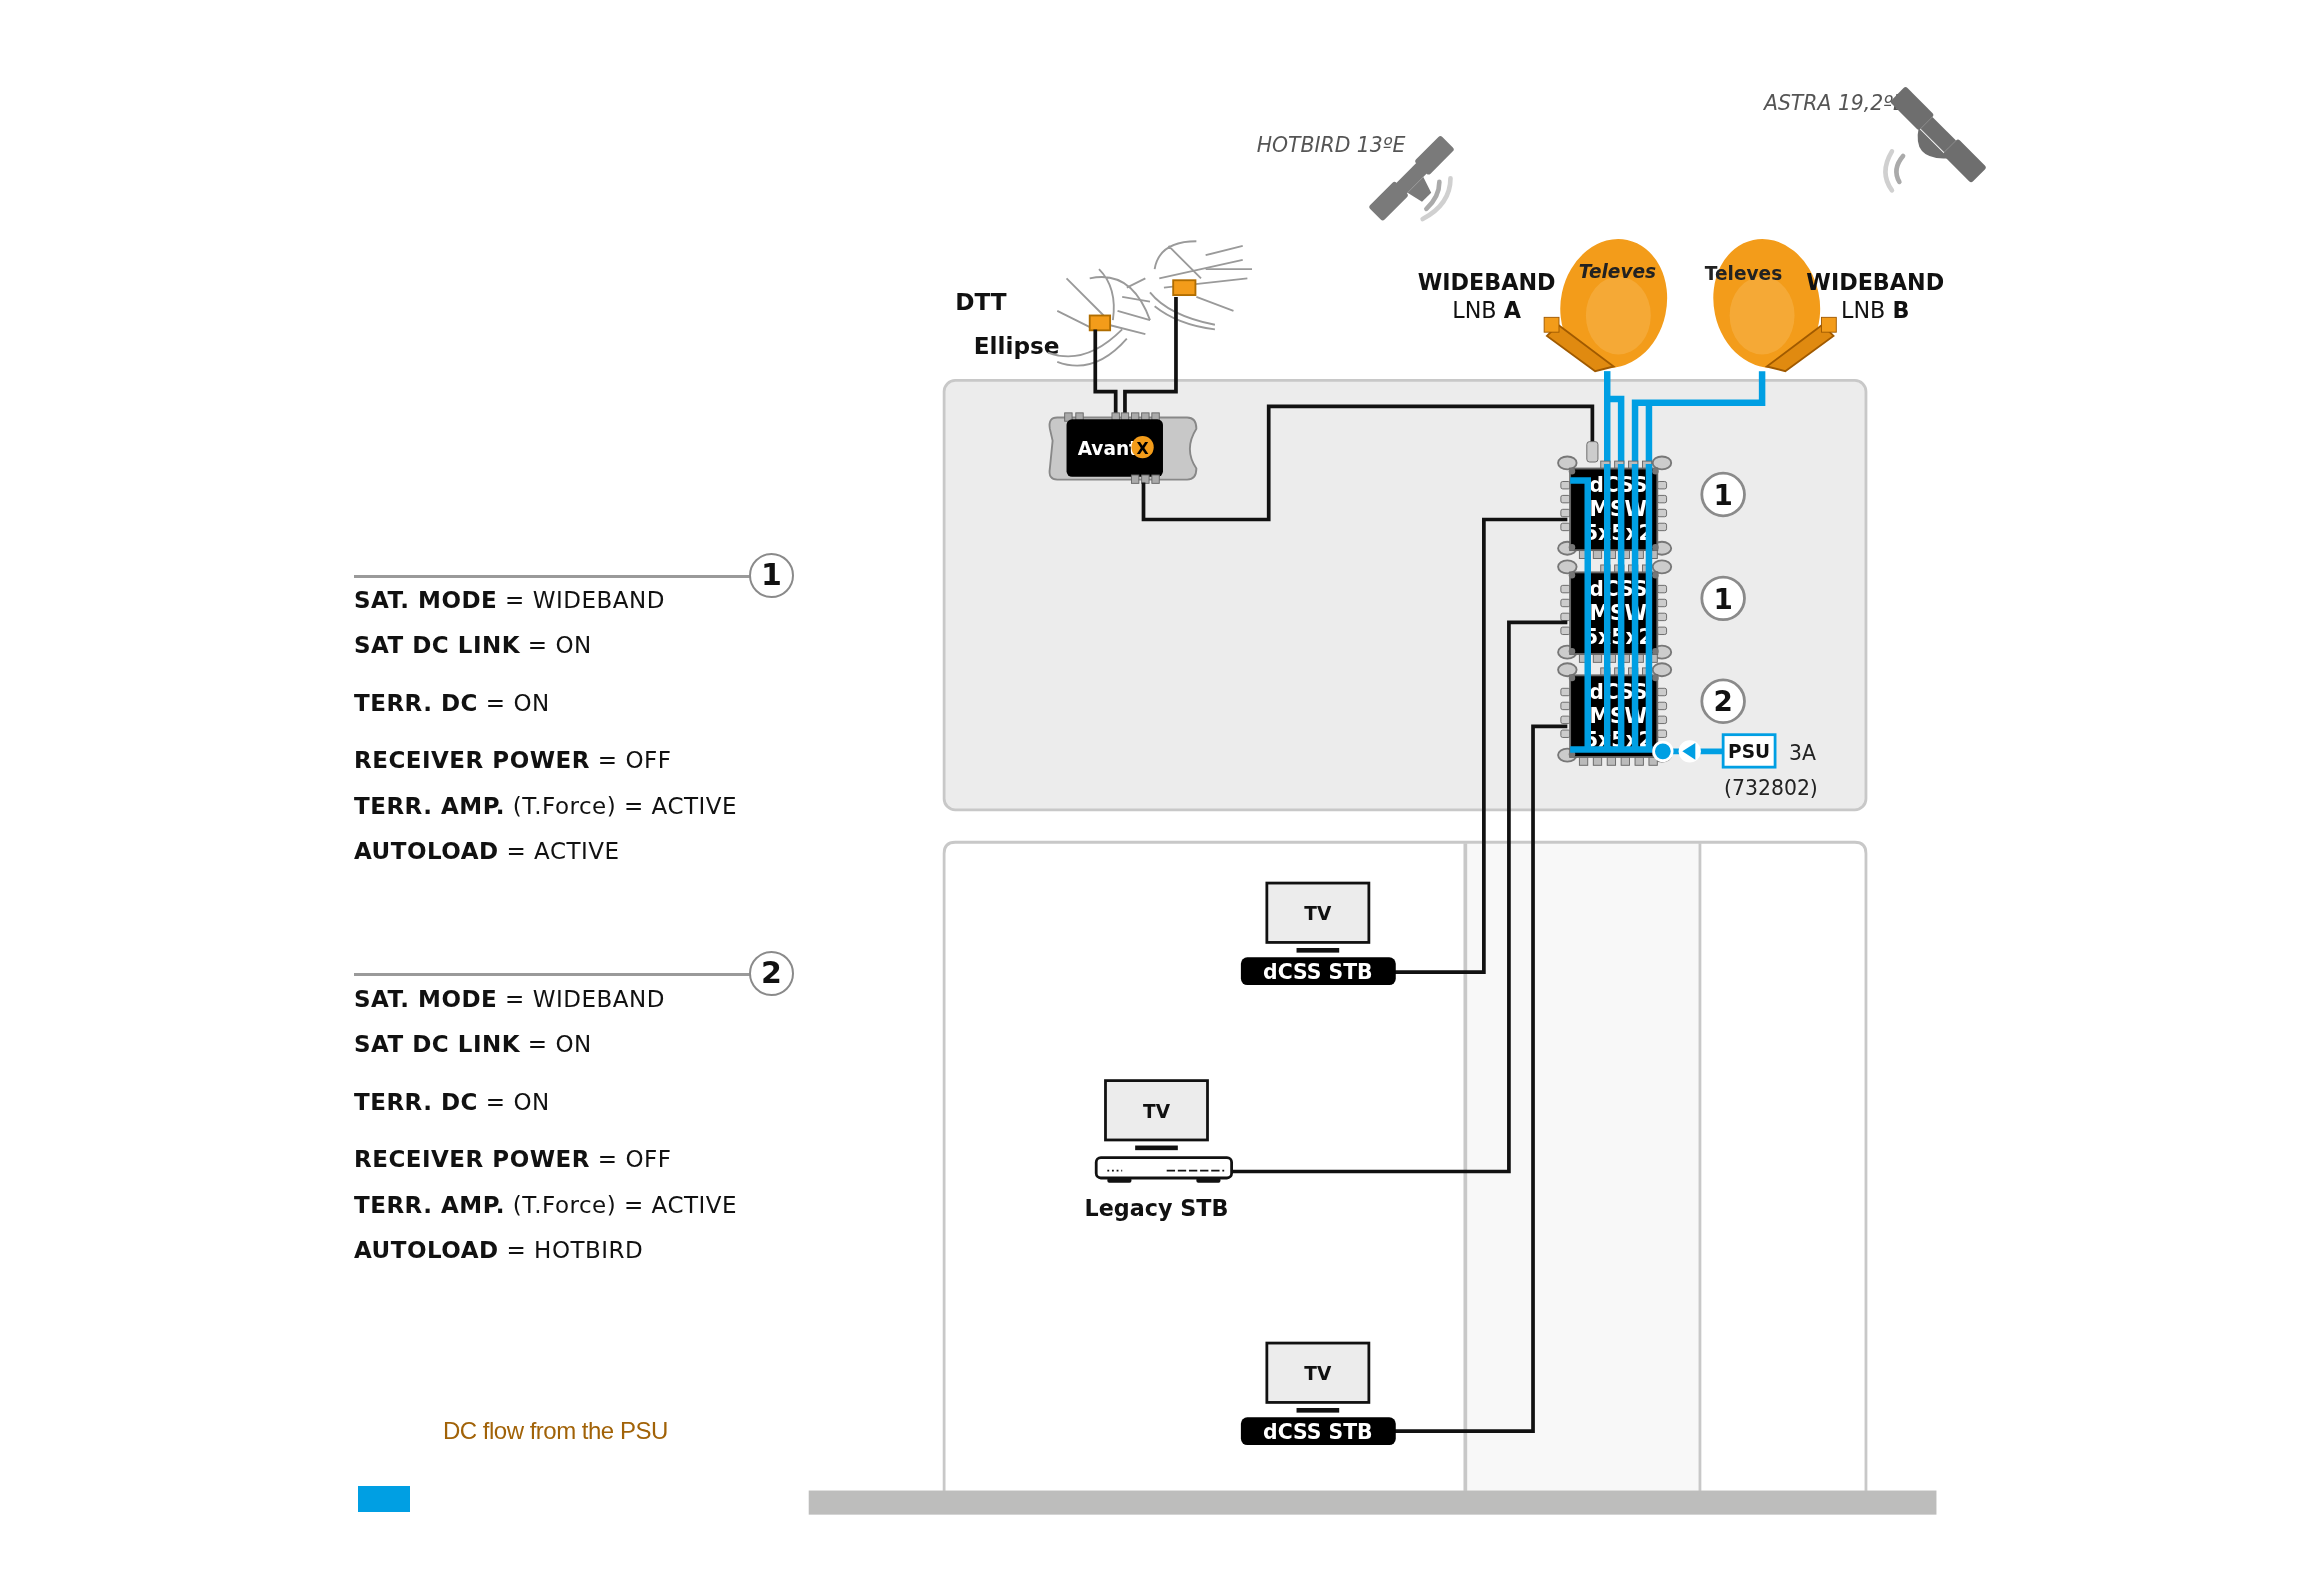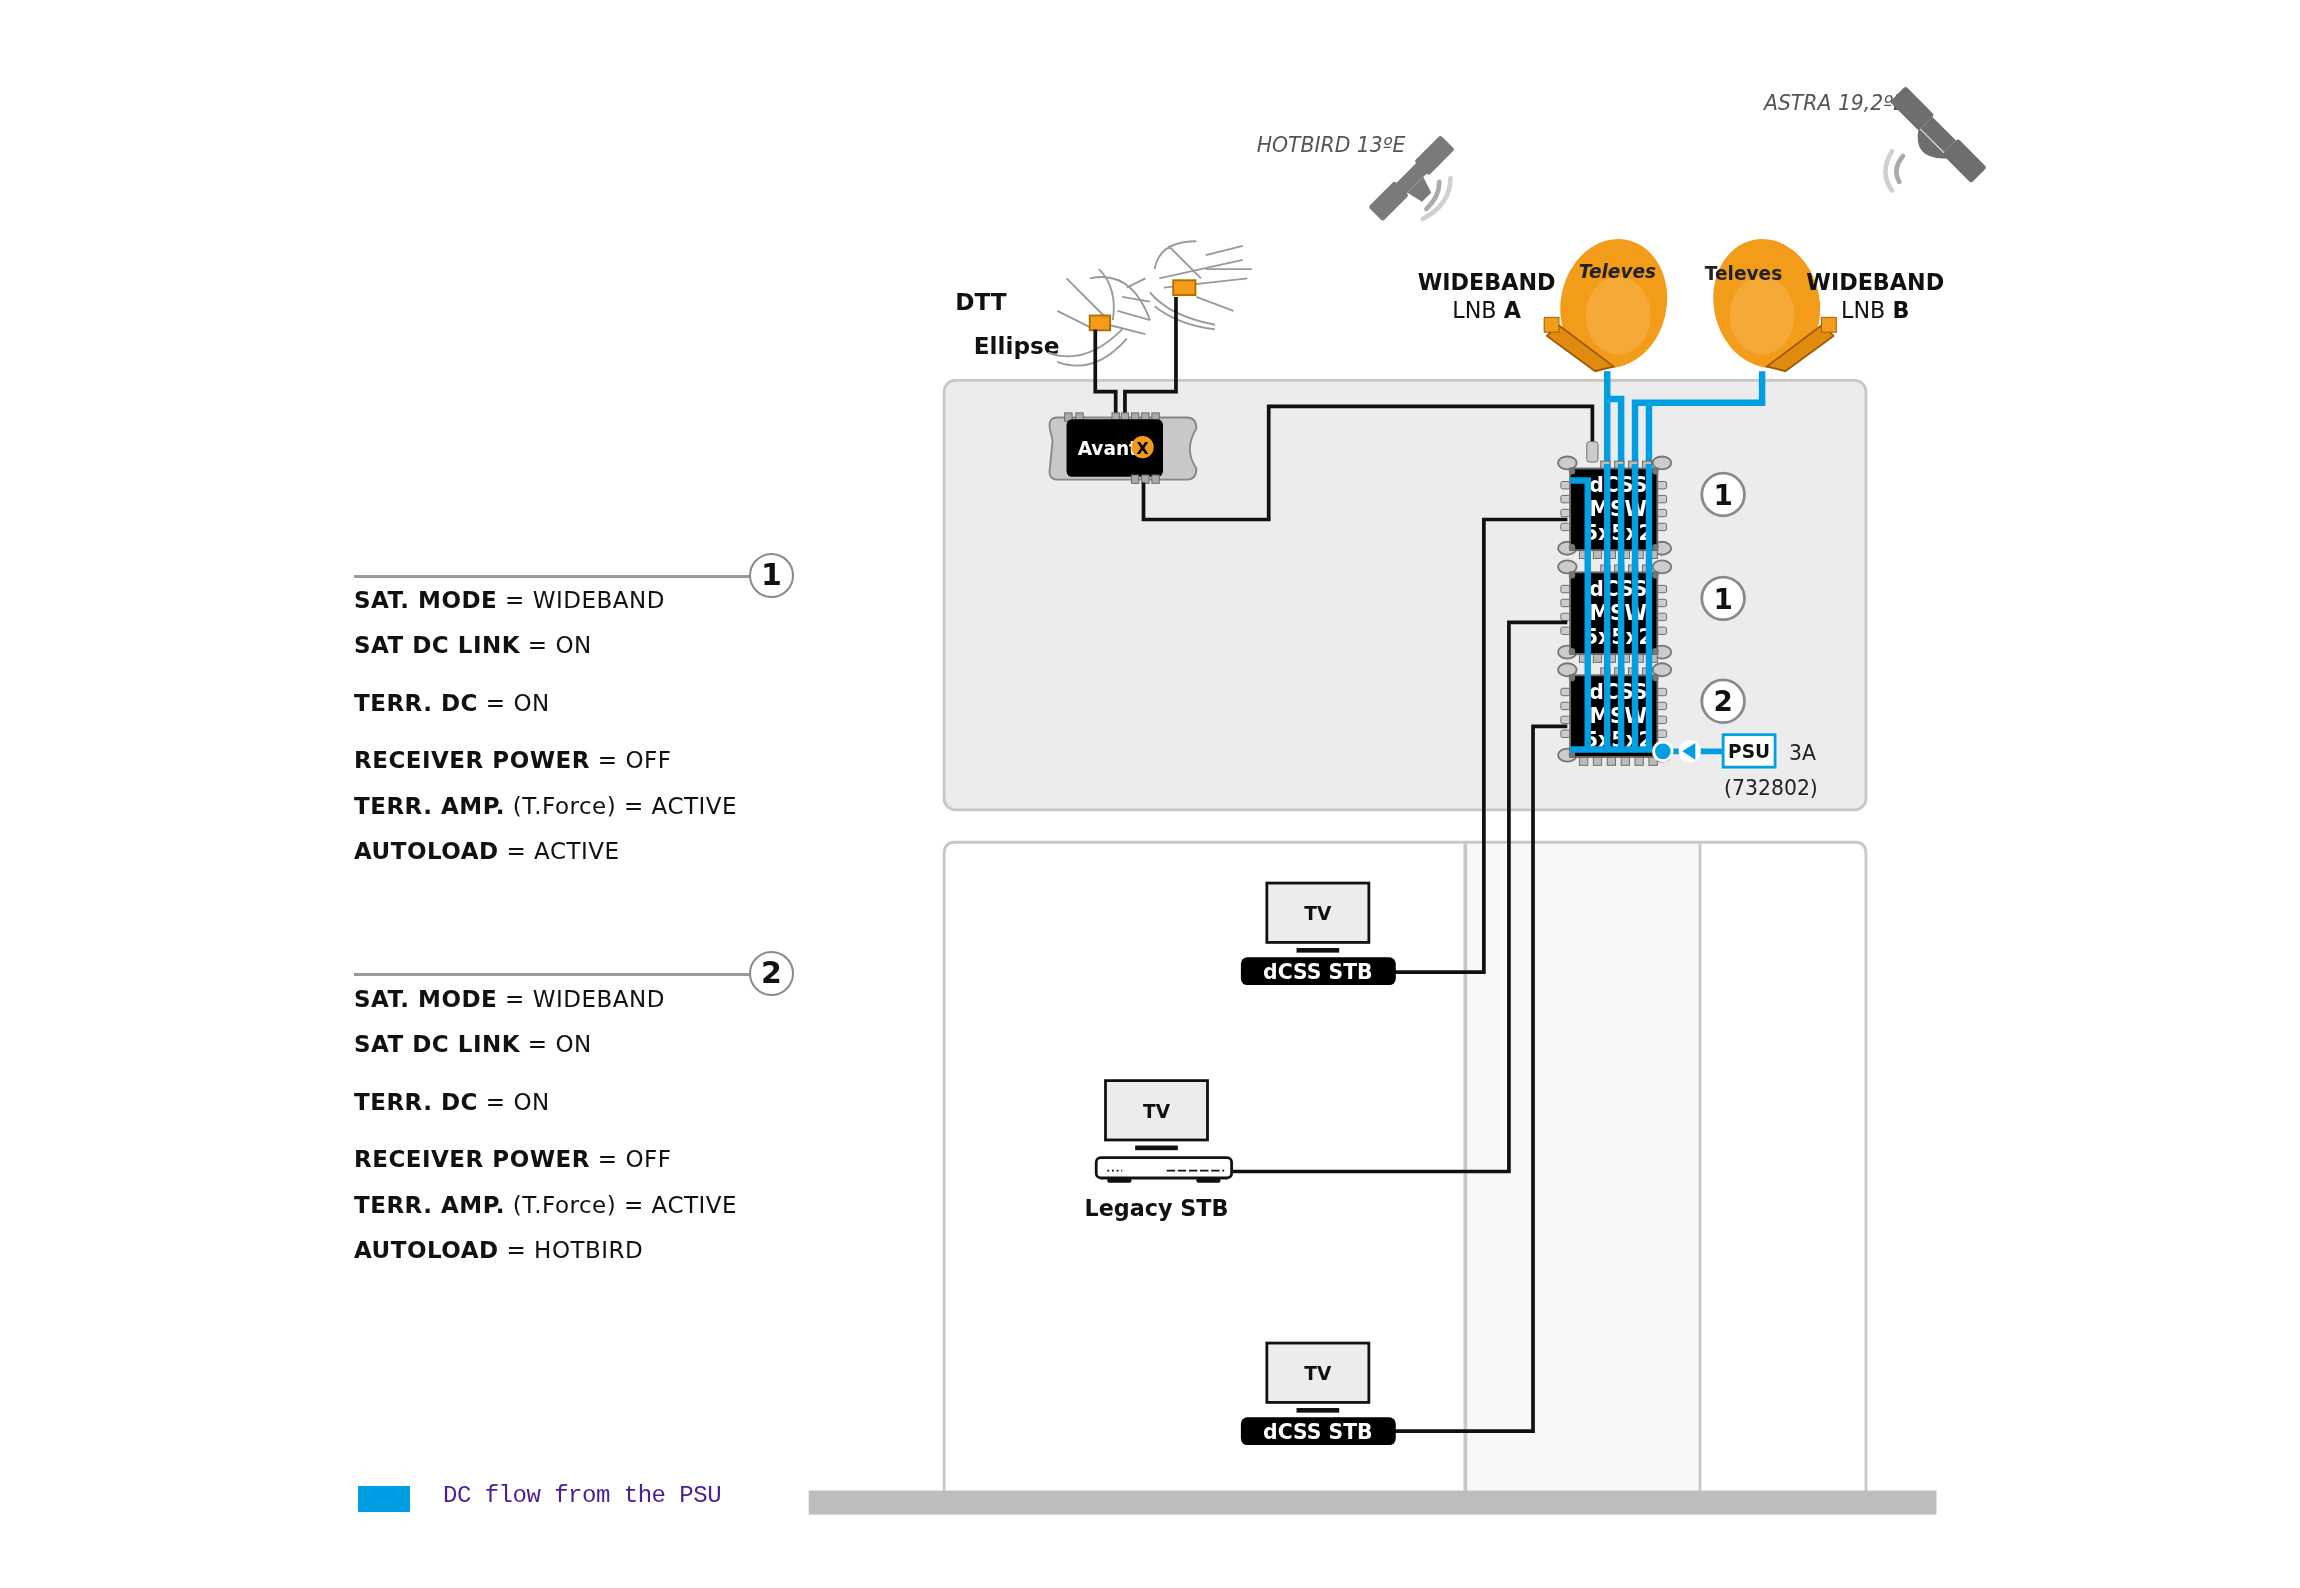--- a/index.html
+++ b/index.html
@@ -6,21 +6,21 @@
   body { width:2300px; height:1589px; position:relative; overflow:hidden; font-family:"DejaVu Sans", sans-serif; }
   #diagram { position:absolute; left:0; top:0; width:2300px; height:1589px; }
   .cfg { position:absolute; left:354px; color:#111; font-family:"DejaVu Sans", sans-serif; font-size:23px; letter-spacing:0.5px; }
   .cfg .row { position:absolute; left:0; white-space:nowrap;text-align:right; }
   .cfg .k { font-weight:bold; }
   .cfg .sep { font-weight:normal; }
   .cfg-rule { position:absolute; left:354px; height:2.8px; background:#9a9a9a; }
   .badge { position:absolute; width:45px; height:45px; border:2.8px solid #8a8a8a; border-radius:50%; background:#fff; box-sizing:border-box;
            font-family:"DejaVu Sans", sans-serif; font-weight:bold; font-size:30px; line-height:39px; text-align:center; color:#111; }
   .legend-swatch { position:absolute; left:358px; top:1486px; width:52px; height:26px; background:#009fe3; }
-  .legend-text { position:absolute; left:443px; top:1482px; font-family:Liberation Mono, monospace; font-size:24px; color:#4c1d95; letter-spacing:-0.5px; }
+  .legend-text { position:absolute; left:443px; top:1417px; font-family:Liberation Sans, sans-serif; font-size:24px; color:#a16207; letter-spacing:-0.5px; }
   svg text { font-family:"DejaVu Sans", sans-serif; }
 </style>
 </head>
 <body>
 
 <div class="cfg-rule" style="top:575px; width:399px;"></div>
 <div class="badge" style="left:749px; top:553px;"><span>1</span></div>
 <div class="cfg" style="top:587px;">
   <div class="row" style="top:0px"><span class="k">SAT. MODE</span><span class="sep"> = </span><span>WIDEBAND</span></div>
   <div class="row" style="top:45px"><span class="k">SAT DC LINK</span><span class="sep"> = </span><span>ON</span></div>

